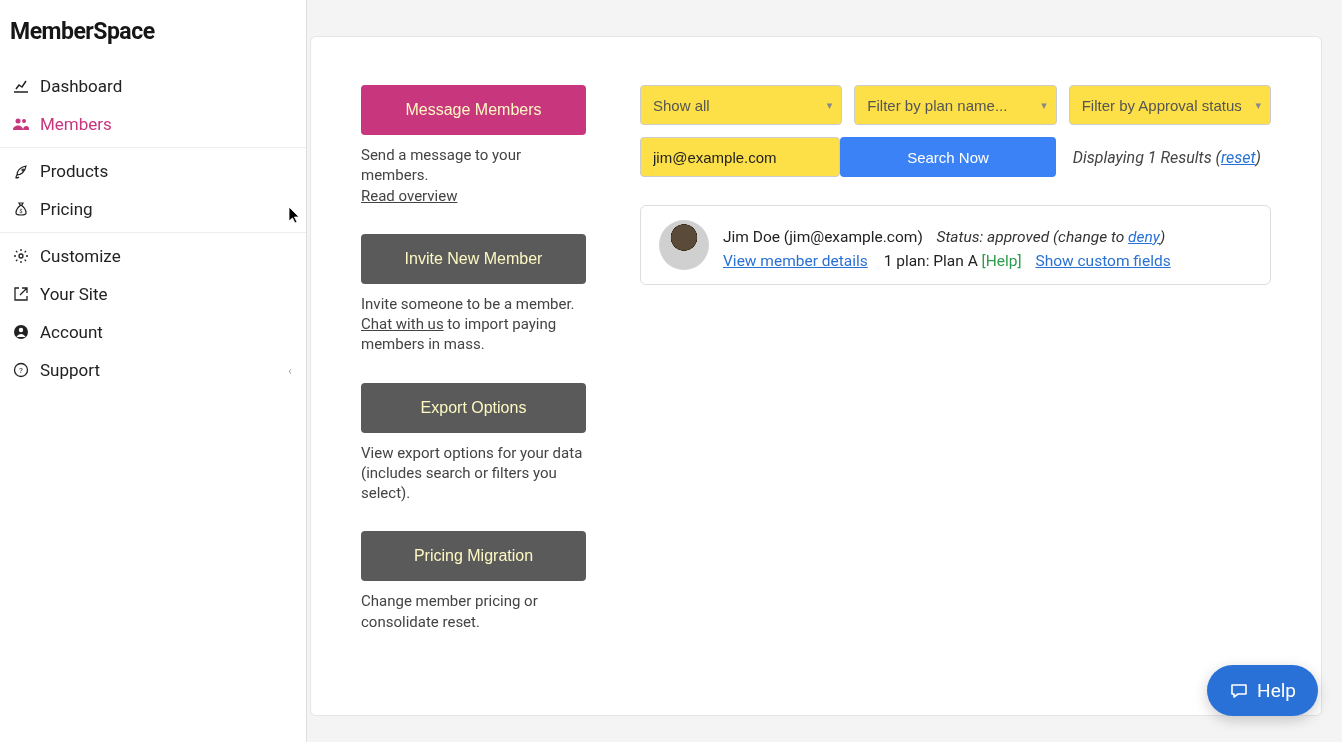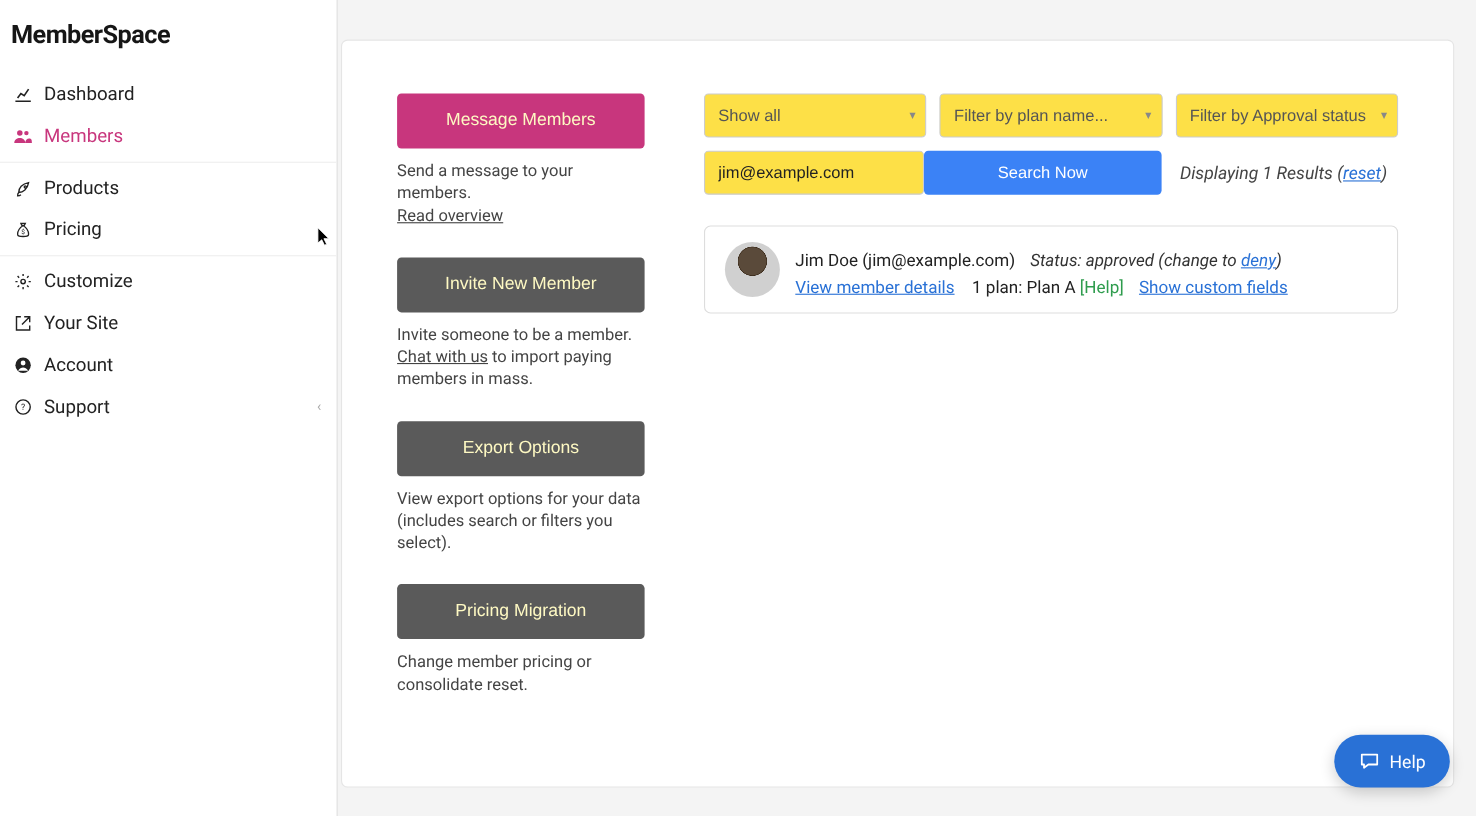--- a/index.html
+++ b/index.html
@@ -121,21 +121,21 @@
 .member-line1 .status { font-style: italic; color: #333; margin-left: 6px; }
 .member-line1 .status a { color: #2971d6; text-decoration: underline; font-style: italic; }
 .member-line2 { font-size: 15.5px; }
 .member-line2 a.link { color: #2971d6; text-decoration: underline; cursor:pointer; }
 .member-line2 .plan { color: #222; margin-left: 12px; }
 .member-line2 .paid { color: #2e9c4d; }
 .member-line2 .custom { color: #2971d6; text-decoration: underline; margin-left: 10px; cursor:pointer; }
 .help-pill {
   position: absolute; right: 24px; bottom: 26px;
   background: #2971d6; color: #fff; border-radius: 999px;
-  padding: 14px 22px; font-size: 16px; display: flex; align-items: center; gap: 8px;
+  padding: 14px 22px; font-size: 19px; display: flex; align-items: center; gap: 8px;
   box-shadow: 0 4px 14px rgba(0,0,0,0.2); cursor: pointer;
 }
 .cursor {
   position: absolute; left: 288px; top: 206px; width: 14px; height: 18px; z-index: 50;
 }
 svg { display: block; }
 </style>
 </head>
 <body>
 

